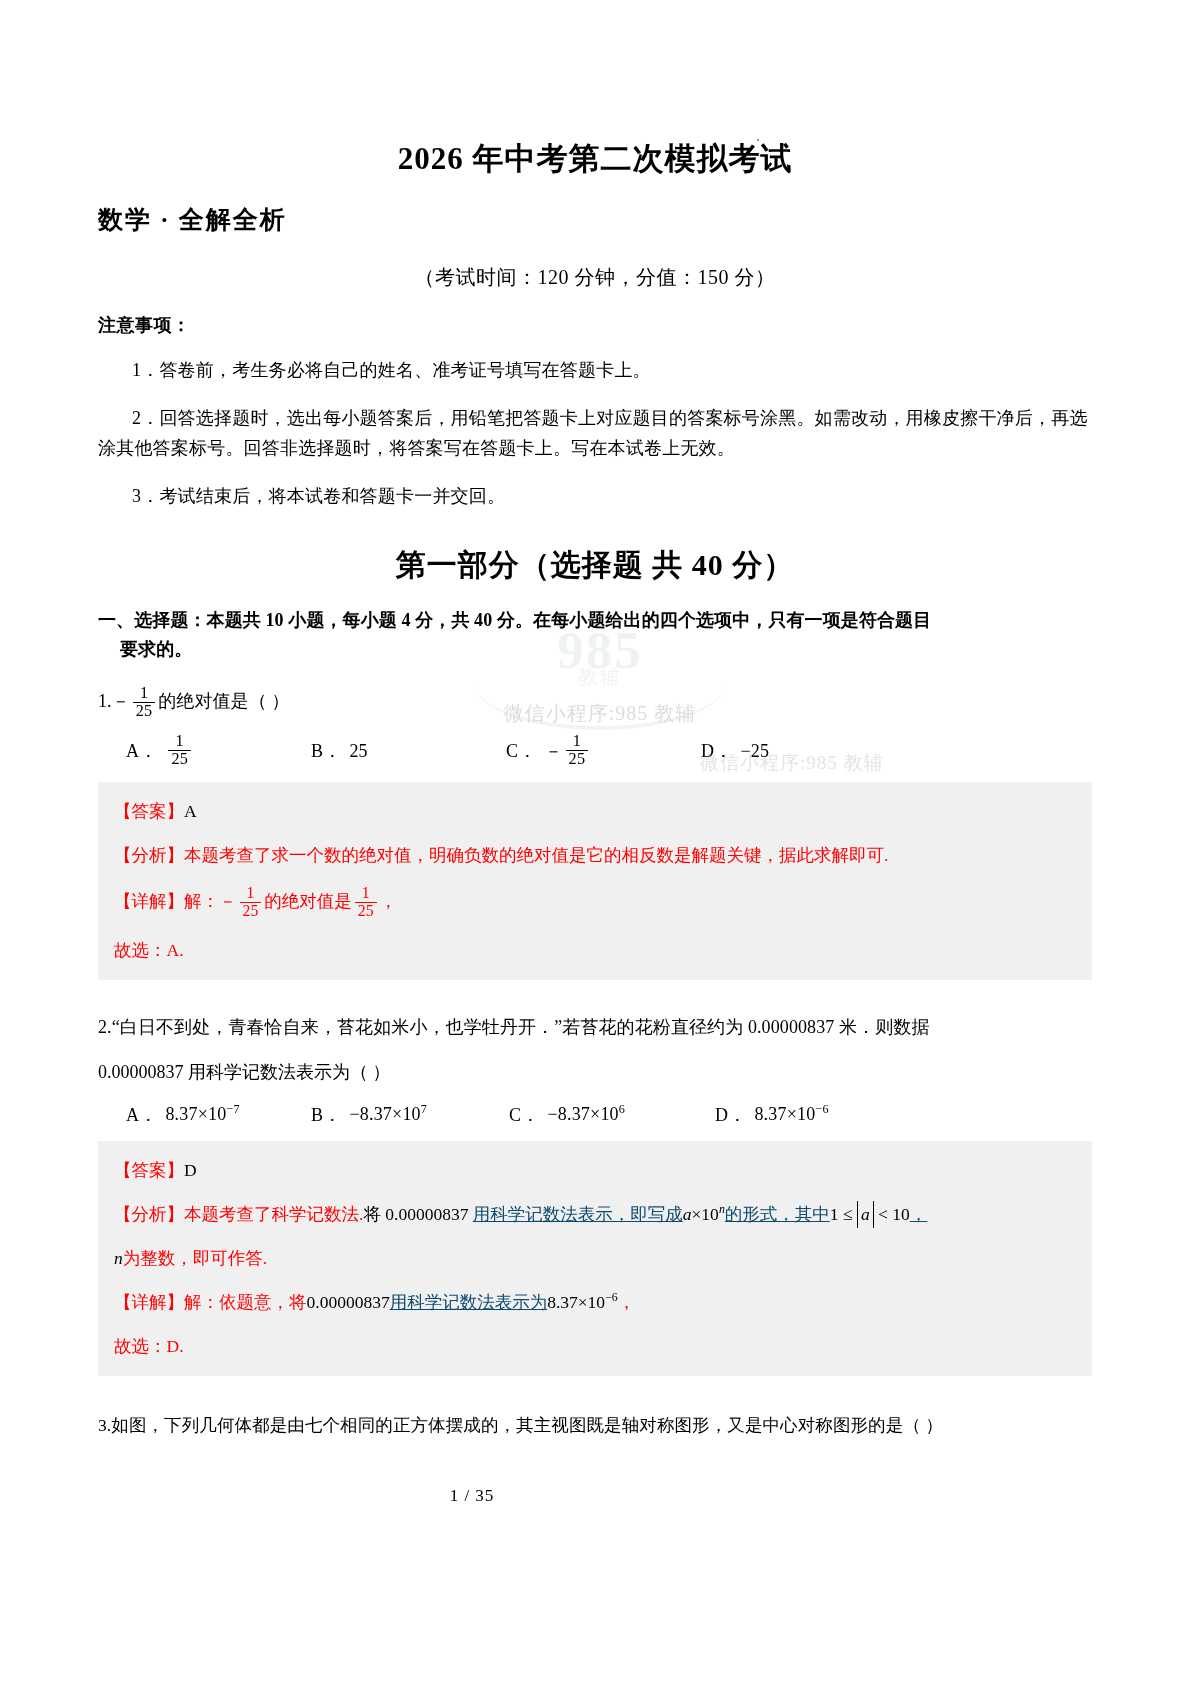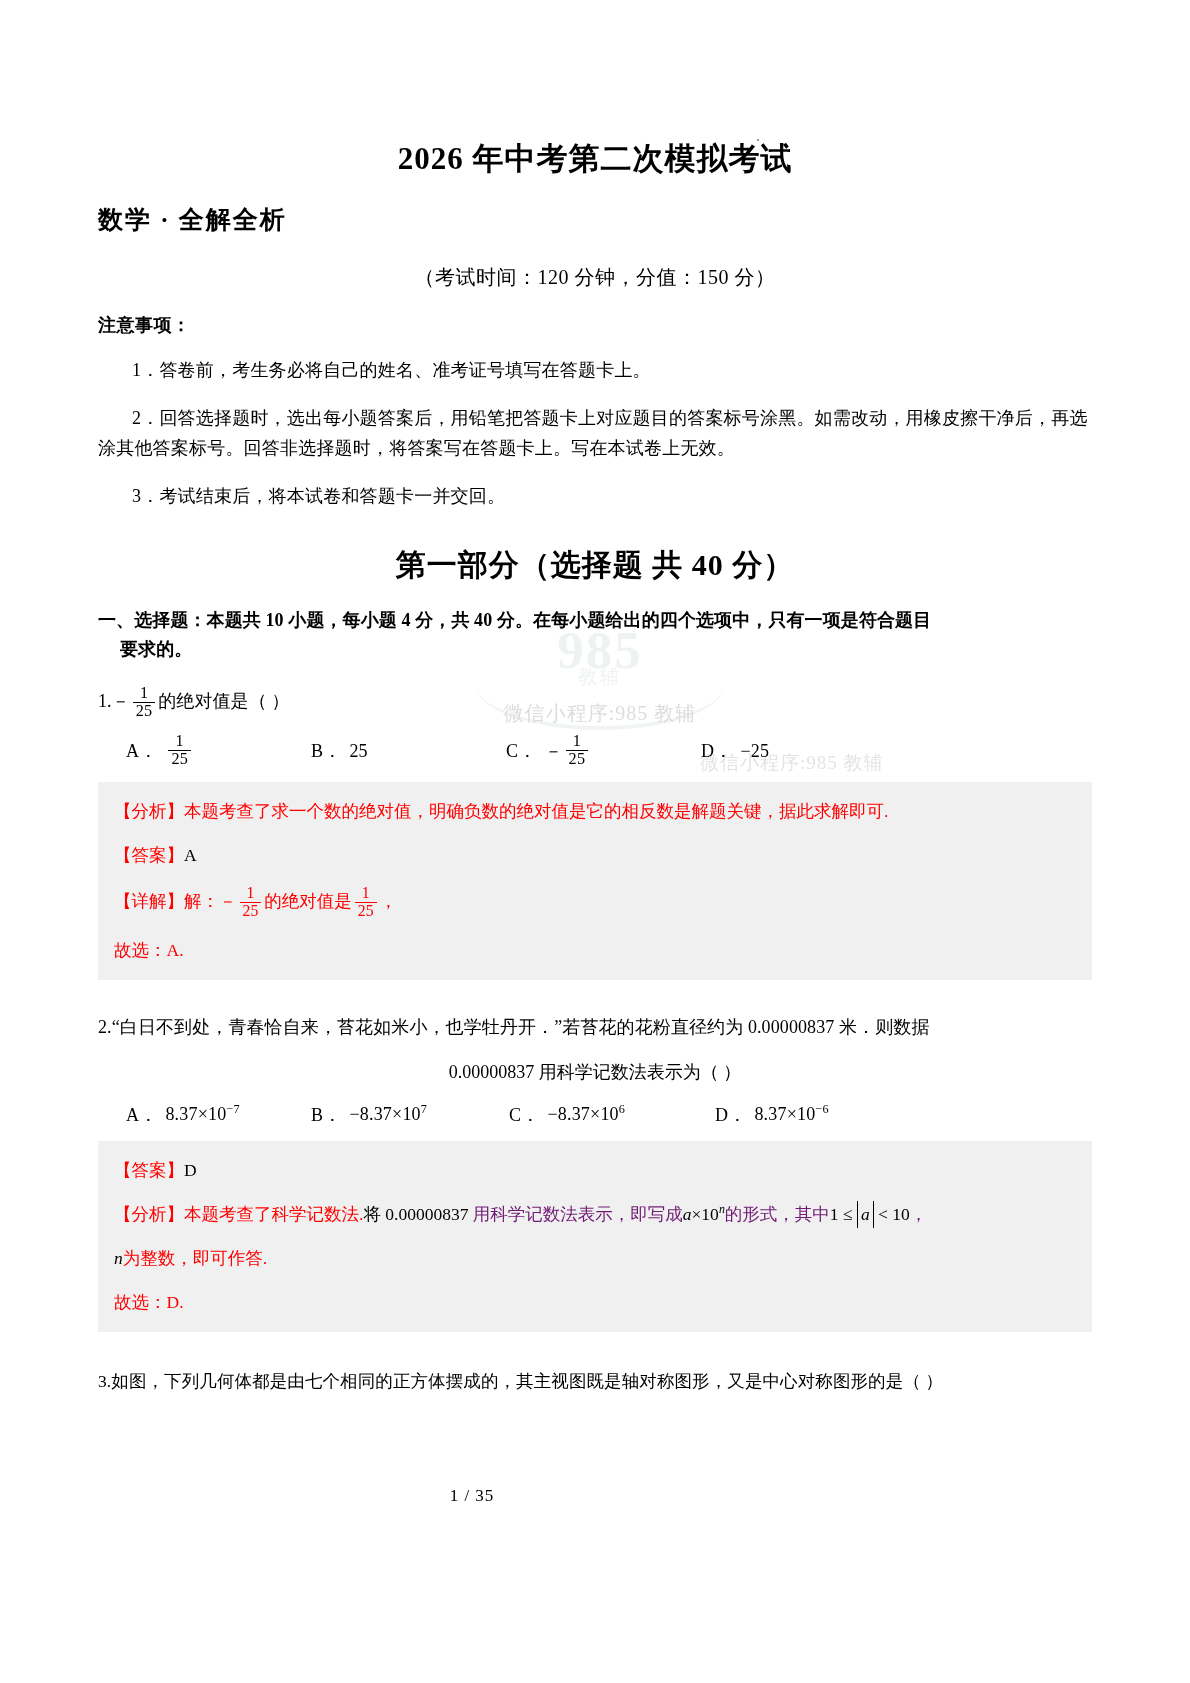--- a/index.html
+++ b/index.html
@@ -89,21 +89,20 @@
   .question {
     font-size: 18px;
     margin-top: 22px;
     line-height: 1.75;
     letter-spacing: 0.1px;
   }
   .question-cont {
     font-size: 18px;
     margin-top: 14px;
     line-height: 1.75;
-    text-align: center;
   }
   .options {
     font-size: 18px;
     margin-top: 14px;
     padding-left: 28px;
     display: flex;
     align-items: center;
     letter-spacing: 0.2px;
   }
   .opt {
@@ -145,21 +144,21 @@
     margin-top: 14px;
     padding: 14px 16px 16px 16px;
     font-size: 17.5px;
     line-height: 1.55;
     box-sizing: border-box;
   }
   .answer-block .ln { margin-top: 17px; }
   .answer-block .ln:first-child { margin-top: 2px; }
   .tag { font-weight: normal; }
   .blk { color: #000000; }
-  .lightred { color: #701a75; }
+  .lightred { color: #0c4a6e; text-decoration: underline; }
   .mathit { font-style: italic; }
 
   
   .watermark {
     position: absolute;
     left: 455px;
     top: 612px;
     width: 290px;
     height: 140px;
     pointer-events: none;
@@ -295,24 +294,24 @@
           </span>
       </span>
       <span class="opt">
         <span class="opt-lbl">D．</span>
         <span>−25</span>
       </span>
     </div>
 
     <div class="answer-block">
       <div class="ln">
+        <span class="tag">【答案】</span><span class="blk">A</span>
+      </div>
+      <div class="ln">
         <span class="tag">【分析】</span><span>本题考查了求一个数的绝对值，明确负数的绝对值是它的相反数是解题关键，据此求解即可.</span>
-      </div>
-      <div class="ln">
-        <span class="tag">【答案】</span><span class="blk">A</span>
       </div>
       <div class="ln">
         <span class="tag">【详解】</span><span>解：－</span><span class="frac">
             <span class="num">1</span>
             <span class="den">25</span>
           </span><span>的绝对值是</span><span class="frac">
             <span class="num">1</span>
             <span class="den">25</span>
           </span><span>，</span>
       </div>
@@ -347,20 +346,23 @@
     <div class="answer-block">
       <div class="ln">
         <span class="tag">【答案】</span><span class="blk">D</span>
       </div>
       <div class="ln">
         <span class="tag">【分析】</span><span>本题考查了科学记数法.</span><span class="blk">将 0.00000837</span> <span class="lightred">用科学记数法表示，即写成</span><span class="mathit blk">a</span><span class="blk">×10</span><sup class="exp mathit blk">n</sup><span class="lightred">的形式，其中</span><span class="blk">1 ≤</span> <span class="abs-bar blk">a</span> <span class="blk">&lt; 10</span><span class="lightred">，</span>
       </div>
       <div class="ln">
         <span class="mathit blk">n</span><span>为整数，即可作答.</span>
       </div>
+      <div class="ln">
+        <span class="tag">【详解】</span><span>解：依题意，将</span><span class="blk">0.00000837</span><span class="lightred">用科学记数法表示为</span><span class="blk">8.37×10</span><sup class="exp blk">−6</sup><span>，</span>
+      </div>
       <div class="ln">故选：D.</div>
     </div>
 
     <div class="question" style="margin-top:34px;font-size:17.5px">3.如图，下列几何体都是由七个相同的正方体摆成的，其主视图既是轴对称图形，又是中心对称图形的是（     ）</div>
 
   </div>
 
   <div class="page-footer">1 / 35</div>
 
 </div>

